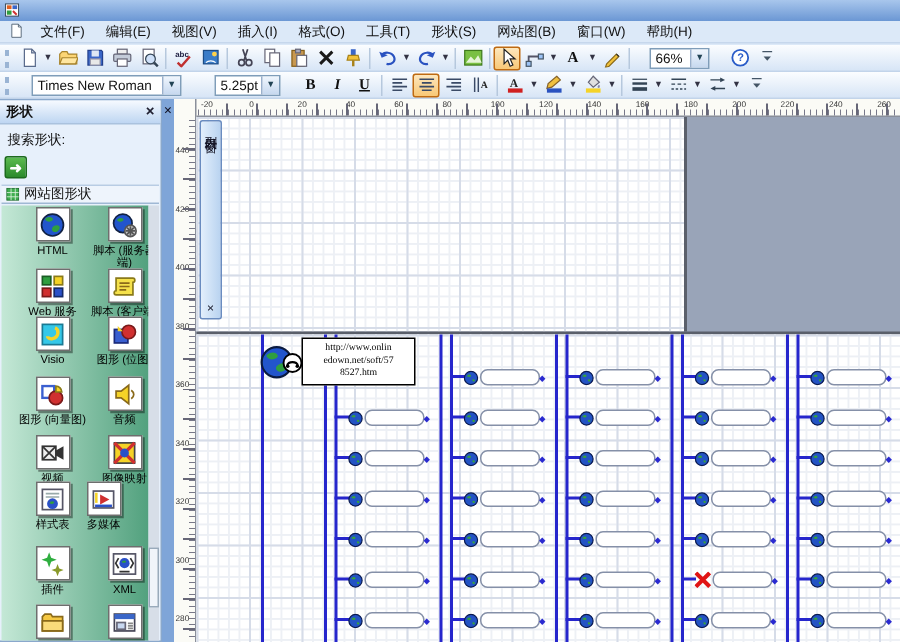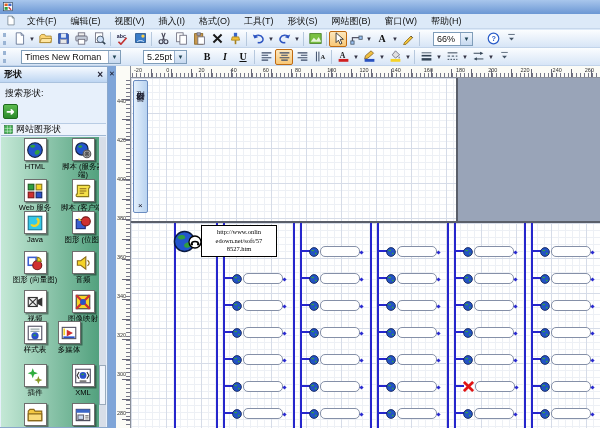--- a/index.html
+++ b/index.html
@@ -484,21 +484,21 @@
           </div>
           <div class="slabel">脚本 (客户端)</div>
         </div>
         <div class="sitem" style="left: 10px; top: 74px;">
           <div class="tile">
             <svg viewBox="0 0 16 16">
               <rect x="2" y="2" width="12" height="12" fill="#35c8e8" stroke="#1a7a94"></rect>
               <path d="M9.5 4c2.5 1 2.5 5.5-1.5 6.5-1.5.4-3-.5-3-1.5" stroke="#f5d327" stroke-width="2" fill="none"></path>
             </svg>
           </div>
-          <div class="slabel">Java</div>
+          <div class="slabel">Visio</div>
         </div>
         <div class="sitem" style="left: 58px; top: 74px;">
           <div class="tile">
             <svg viewBox="0 0 16 16">
               <rect x="2" y="5" width="8" height="8" fill="#3a5fd0" stroke="#1a2a7a"></rect>
               <circle cx="10.5" cy="6.5" r="4" fill="#d03030" stroke="#7a1a1a"></circle>
               <path d="M4 3l3 3H4z" fill="#f5d327"></path>
             </svg>
           </div>
           <div class="slabel">图形 (位图)</div>

